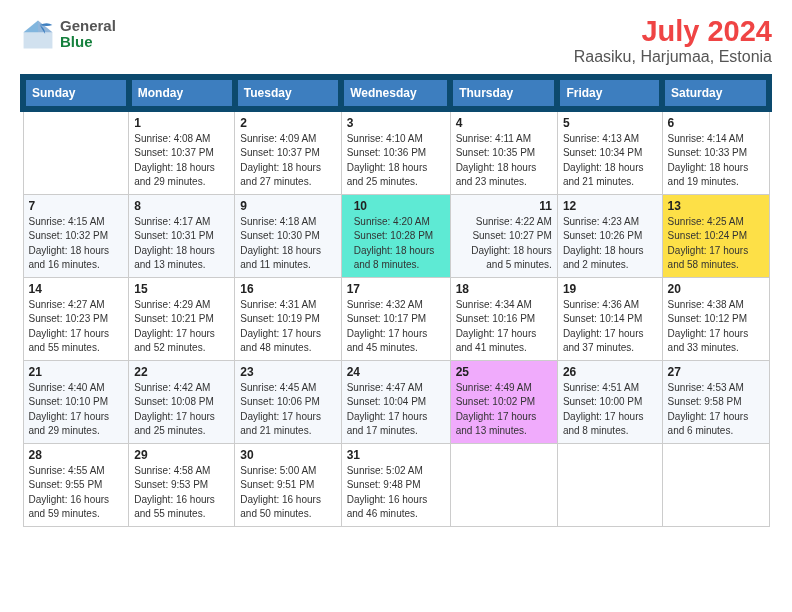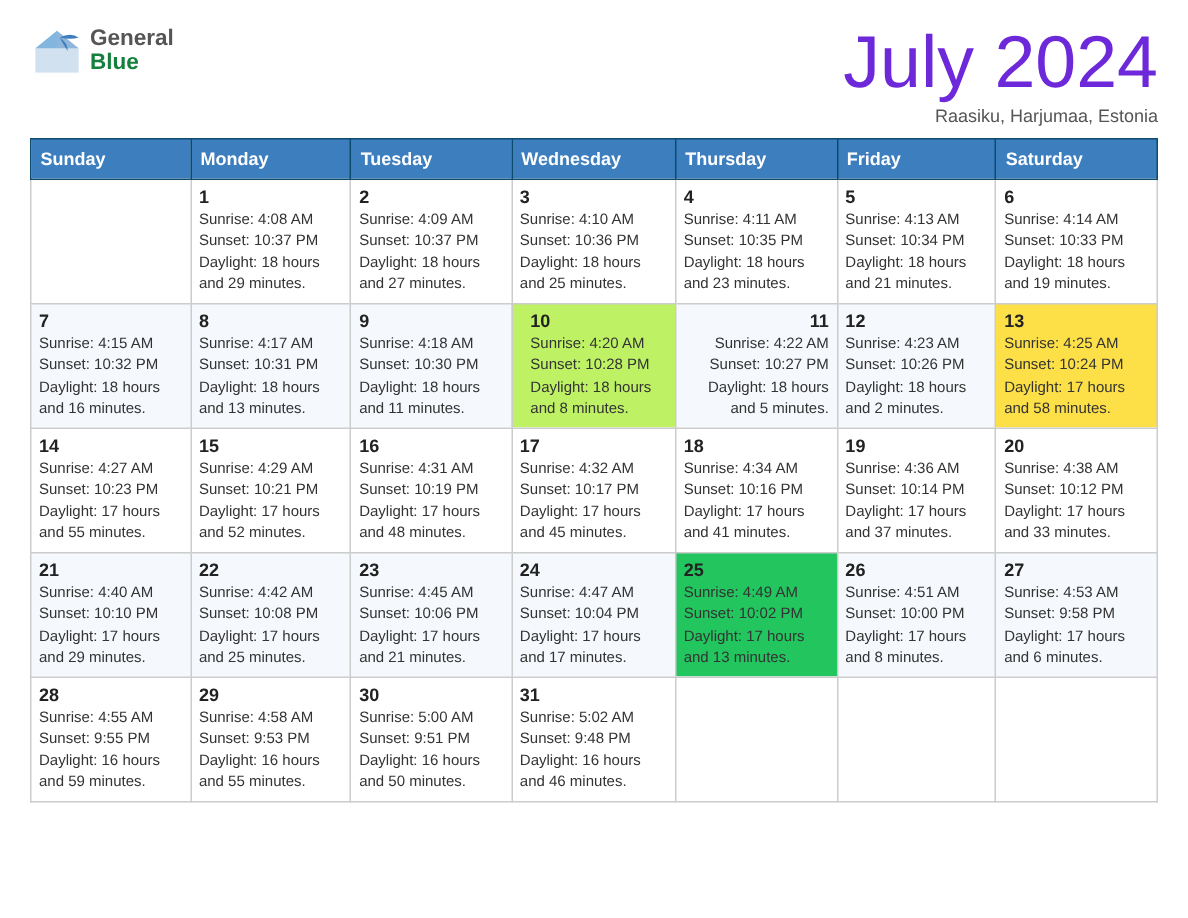--- a/index.html
+++ b/index.html
@@ -38,43 +38,43 @@
     .logo-text span:first-child { color: #555; }
     .logo-text span:last-child { color: #15803d; }
     .logo-icon {
       width: 36px;
       height: 36px;
     }
     .title-block {
       text-align: right;
     }
     .title-block h1 {
-      font-size: 49px;
-      font-weight: normal;
-      color: #6d28d9;
+      font-size: 29px;
+      font-weight: bold;
+      color: #ef4444;
       line-height: 1.1;
     }
     .title-block h2 {
-      font-size: 12px;
+      font-size: 16px;
       font-weight: normal;
       color: #555;
     }
     .calendar {
       width: 100%;
       border-collapse: collapse;
       font-size: 10.5px;
     }
     .calendar th {
       background: #3d7ebf;
       color: #fff;
       text-align: left;
       padding: 6px 6px;
       font-size: 12px;
       font-weight: bold;
-      border: 1px solid #0c4a6e;
+      border: 6px solid #0c4a6e;
     }
     .calendar td {
       border: 1px solid #ccc;
       vertical-align: top;
       padding: 4px 5px;
       width: 113px;
       min-height: 80px;
       background: #fff;
     }
     .calendar tr:nth-child(even) td {
@@ -165,21 +165,21 @@
             <div class="day-info"><span>Sunrise: 4:15 AM</span><br><span>Sunset: 10:32 PM</span><br><span>Daylight: 18 hours and 16 minutes.</span></div>
           </td>
           <td style="background: rgb(245, 248, 252);">
             <span class="day-num">8</span>
             <div class="day-info"><span>Sunrise: 4:17 AM</span><br><span>Sunset: 10:31 PM</span><br><span>Daylight: 18 hours and 13 minutes.</span></div>
           </td>
           <td style="background: rgb(245, 248, 252);">
             <span class="day-num">9</span>
             <div class="day-info"><span>Sunrise: 4:18 AM</span><br><span>Sunset: 10:30 PM</span><br><span>Daylight: 18 hours and 11 minutes.</span></div>
           </td>
-          <td style="background: #bef264; padding-left: 12px;">
+          <td style="background: #5eead4; padding-left: 12px;">
             <span class="day-num">10</span>
             <div class="day-info"><span>Sunrise: 4:20 AM</span><br><span>Sunset: 10:28 PM</span><br><span>Daylight: 18 hours and 8 minutes.</span></div>
           </td>
           <td style="background: rgb(245, 248, 252); text-align: right;">
             <span class="day-num">11</span>
             <div class="day-info"><span>Sunrise: 4:22 AM</span><br><span>Sunset: 10:27 PM</span><br><span>Daylight: 18 hours and 5 minutes.</span></div>
           </td>
           <td style="background: rgb(245, 248, 252);">
             <span class="day-num">12</span>
             <div class="day-info"><span>Sunrise: 4:23 AM</span><br><span>Sunset: 10:26 PM</span><br><span>Daylight: 18 hours and 2 minutes.</span></div>
@@ -229,21 +229,21 @@
             <div class="day-info"><span>Sunrise: 4:42 AM</span><br><span>Sunset: 10:08 PM</span><br><span>Daylight: 17 hours and 25 minutes.</span></div>
           </td>
           <td style="background: rgb(245, 248, 252);">
             <span class="day-num">23</span>
             <div class="day-info"><span>Sunrise: 4:45 AM</span><br><span>Sunset: 10:06 PM</span><br><span>Daylight: 17 hours and 21 minutes.</span></div>
           </td>
           <td style="background: rgb(245, 248, 252);">
             <span class="day-num">24</span>
             <div class="day-info"><span>Sunrise: 4:47 AM</span><br><span>Sunset: 10:04 PM</span><br><span>Daylight: 17 hours and 17 minutes.</span></div>
           </td>
-          <td style="background: #22c55e;">
+          <td style="background: #f0abfc;">
             <span class="day-num">25</span>
             <div class="day-info"><span>Sunrise: 4:49 AM</span><br><span>Sunset: 10:02 PM</span><br><span>Daylight: 17 hours and 13 minutes.</span></div>
           </td>
           <td style="background: rgb(245, 248, 252);">
             <span class="day-num">26</span>
             <div class="day-info"><span>Sunrise: 4:51 AM</span><br><span>Sunset: 10:00 PM</span><br><span>Daylight: 17 hours and 8 minutes.</span></div>
           </td>
           <td style="background: rgb(245, 248, 252);">
             <span class="day-num">27</span>
             <div class="day-info"><span>Sunrise: 4:53 AM</span><br><span>Sunset: 9:58 PM</span><br><span>Daylight: 17 hours and 6 minutes.</span></div>

